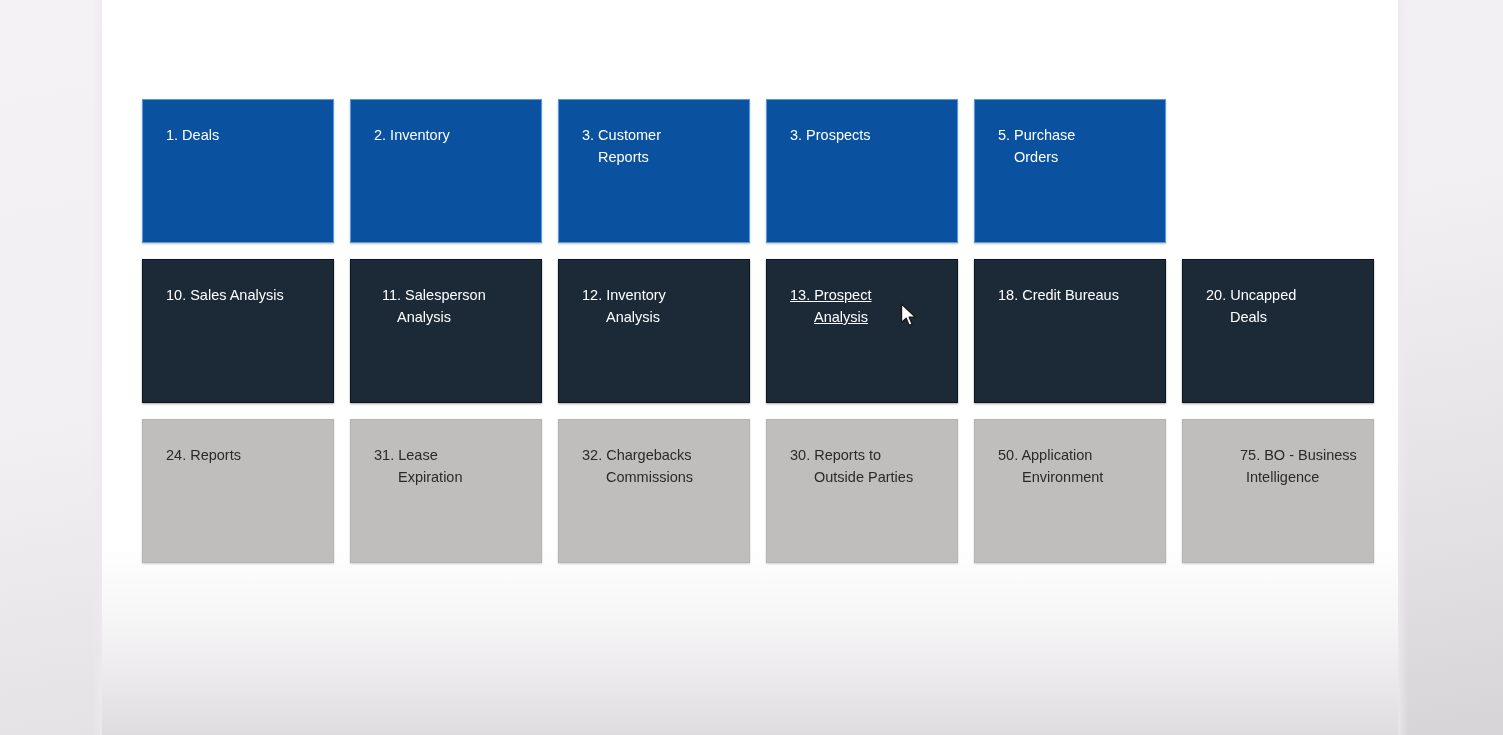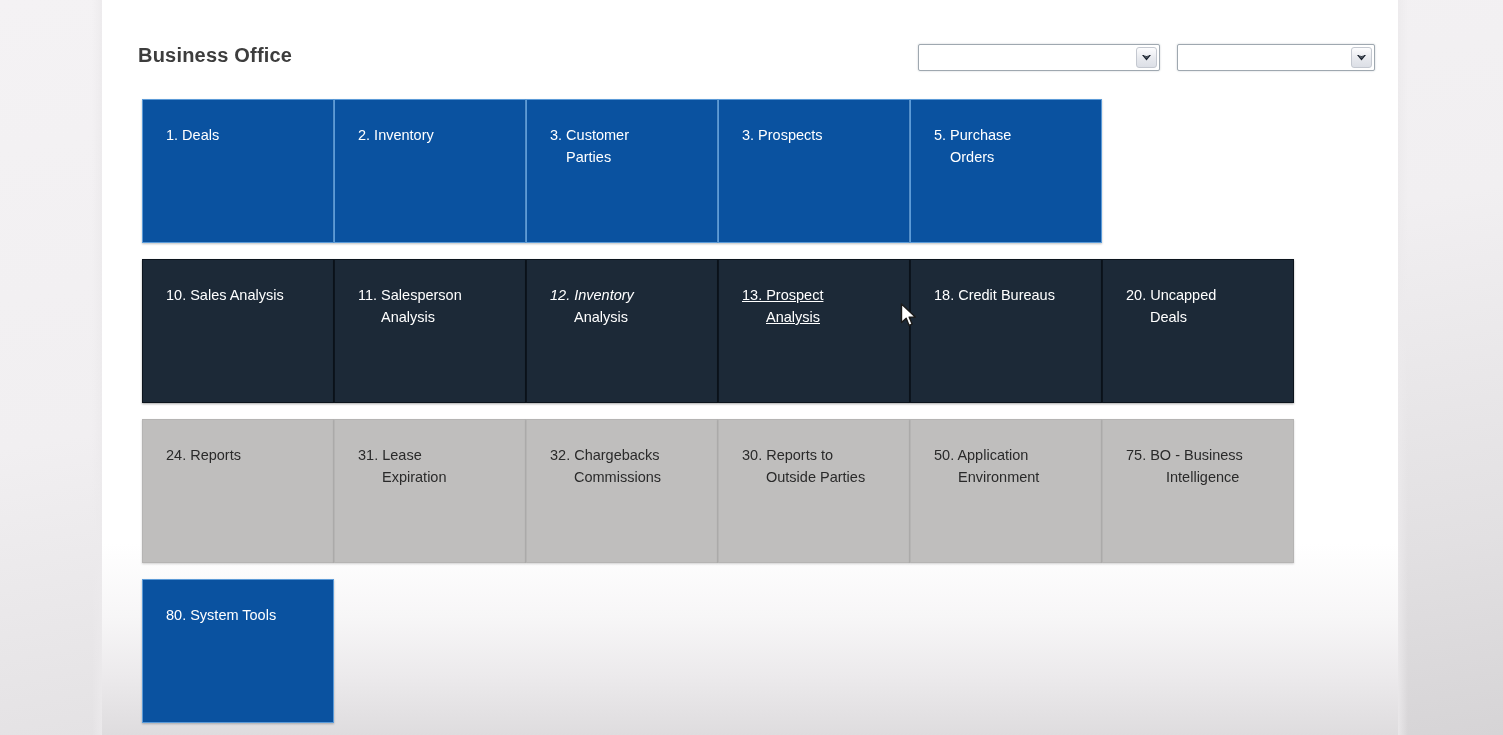--- a/index.html
+++ b/index.html
@@ -109,20 +109,21 @@
 
   
   #tile-grid {
     position: absolute;
     left: 40px;
     top: 99px;
     width: 1232px;
   }
   .tile-row {
     display: flex;
+    gap: 16px;
     margin-bottom: 16px;
     align-items: flex-end;
   }
   .tile {
     width: 192px;
     height: 144px;
     box-sizing: border-box;
     position: relative;
     cursor: pointer;
     flex: 0 0 auto;
@@ -174,83 +175,58 @@
     height: 26px;
     pointer-events: none;
     z-index: 50;
   }
 </style>
 </head>
 <body>
 
 <div id="content-panel">
 
-  <div id="header-bar">
-
-    <div id="page-title">Business Office</div>
-
-    <div class="dropdown" id="dropdown-1">
-      <div class="dd-value"></div>
-      <div class="dd-arrow">
-        <svg width="11" height="8" viewBox="0 0 11 8" aria-hidden="true">
-          <path d="M1 1 L5.5 6.6 L10 1 L8.2 1 L5.5 4.3 L2.8 1 Z" fill="#1b2430"></path>
-          <path d="M3.3 1.2 L5.5 4.0 L7.7 1.2 L5.5 2.2 Z" fill="#1b2430"></path>
-        </svg>
-      </div>
-    </div>
-
-    <div class="dropdown" id="dropdown-2">
-      <div class="dd-value"></div>
-      <div class="dd-arrow">
-        <svg width="11" height="8" viewBox="0 0 11 8" aria-hidden="true">
-          <path d="M1 1 L5.5 6.6 L10 1 L8.2 1 L5.5 4.3 L2.8 1 Z" fill="#1b2430"></path>
-          <path d="M3.3 1.2 L5.5 4.0 L7.7 1.2 L5.5 2.2 Z" fill="#1b2430"></path>
-        </svg>
-      </div>
-    </div>
-
-  </div>
 
   <div id="tile-grid">
       <div class="tile-row">
         <div class="tile blue">
           <div class="tile-label">1. Deals</div>
         </div>
         <div class="tile blue">
           <div class="tile-label">2. Inventory</div>
         </div>
         <div class="tile blue">
           <div class="tile-label two-line">
             <span style="display: block;">3. Customer</span>
-            <span style="display: block; margin-left: 16px;">Parties</span>
+            <span style="display: block; margin-left: 16px;">Reports</span>
           </div>
         </div>
         <div class="tile blue">
           <div class="tile-label">3. Prospects</div>
         </div>
         <div class="tile blue">
           <div class="tile-label two-line">
             <span style="display: block;">5. Purchase</span>
             <span style="display: block; margin-left: 16px;">Orders</span>
           </div>
         </div>
       </div>
       <div class="tile-row">
         <div class="tile navy">
           <div class="tile-label">10. Sales Analysis</div>
         </div>
         <div class="tile navy">
           <div class="tile-label two-line">
-            <span style="display: block;">11. Salesperson</span>
+            <span style="display: block; margin-left: 8px;">11. Salesperson</span>
             <span style="display: block; margin-left: 23px;">Analysis</span>
           </div>
         </div>
         <div class="tile navy">
           <div class="tile-label two-line">
-            <span style="display: block; font-style: italic;">12. Inventory</span>
+            <span style="display: block;">12. Inventory</span>
             <span style="display: block; margin-left: 24px;">Analysis</span>
           </div>
         </div>
         <div class="tile navy hovered">
           <div class="tile-label two-line">
             <span style="display: block;">13. Prospect</span>
             <span style="display: block; margin-left: 24px;">Analysis</span>
           </div>
         </div>
         <div class="tile navy">
@@ -286,28 +262,23 @@
           </div>
         </div>
         <div class="tile grey">
           <div class="tile-label two-line">
             <span style="display: block;">50. Application</span>
             <span style="display: block; margin-left: 24px;">Environment</span>
           </div>
         </div>
         <div class="tile grey">
           <div class="tile-label two-line">
-            <span style="display: block;">75. BO - Business</span>
+            <span style="display: block; margin-left: 34px;">75. BO - Business</span>
             <span style="display: block; margin-left: 40px;">Intelligence</span>
           </div>
-        </div>
-      </div>
-      <div class="tile-row">
-        <div class="tile blue">
-          <div class="tile-label">80. System Tools</div>
         </div>
       </div>
     </div>
 
   <div id="mouse-cursor">
     <svg width="18" height="26" viewBox="0 0 18 26" aria-hidden="true">
       <path d="M1.5 1 L1.5 19.5 L6.2 15.2 L9.1 22.4 L12.1 21.1 L9.2 14.2 L15.3 14.0 Z" fill="#ffffff" stroke="#1a1a1a" stroke-width="1.4" stroke-linejoin="round"></path>
     </svg>
   </div>
 

